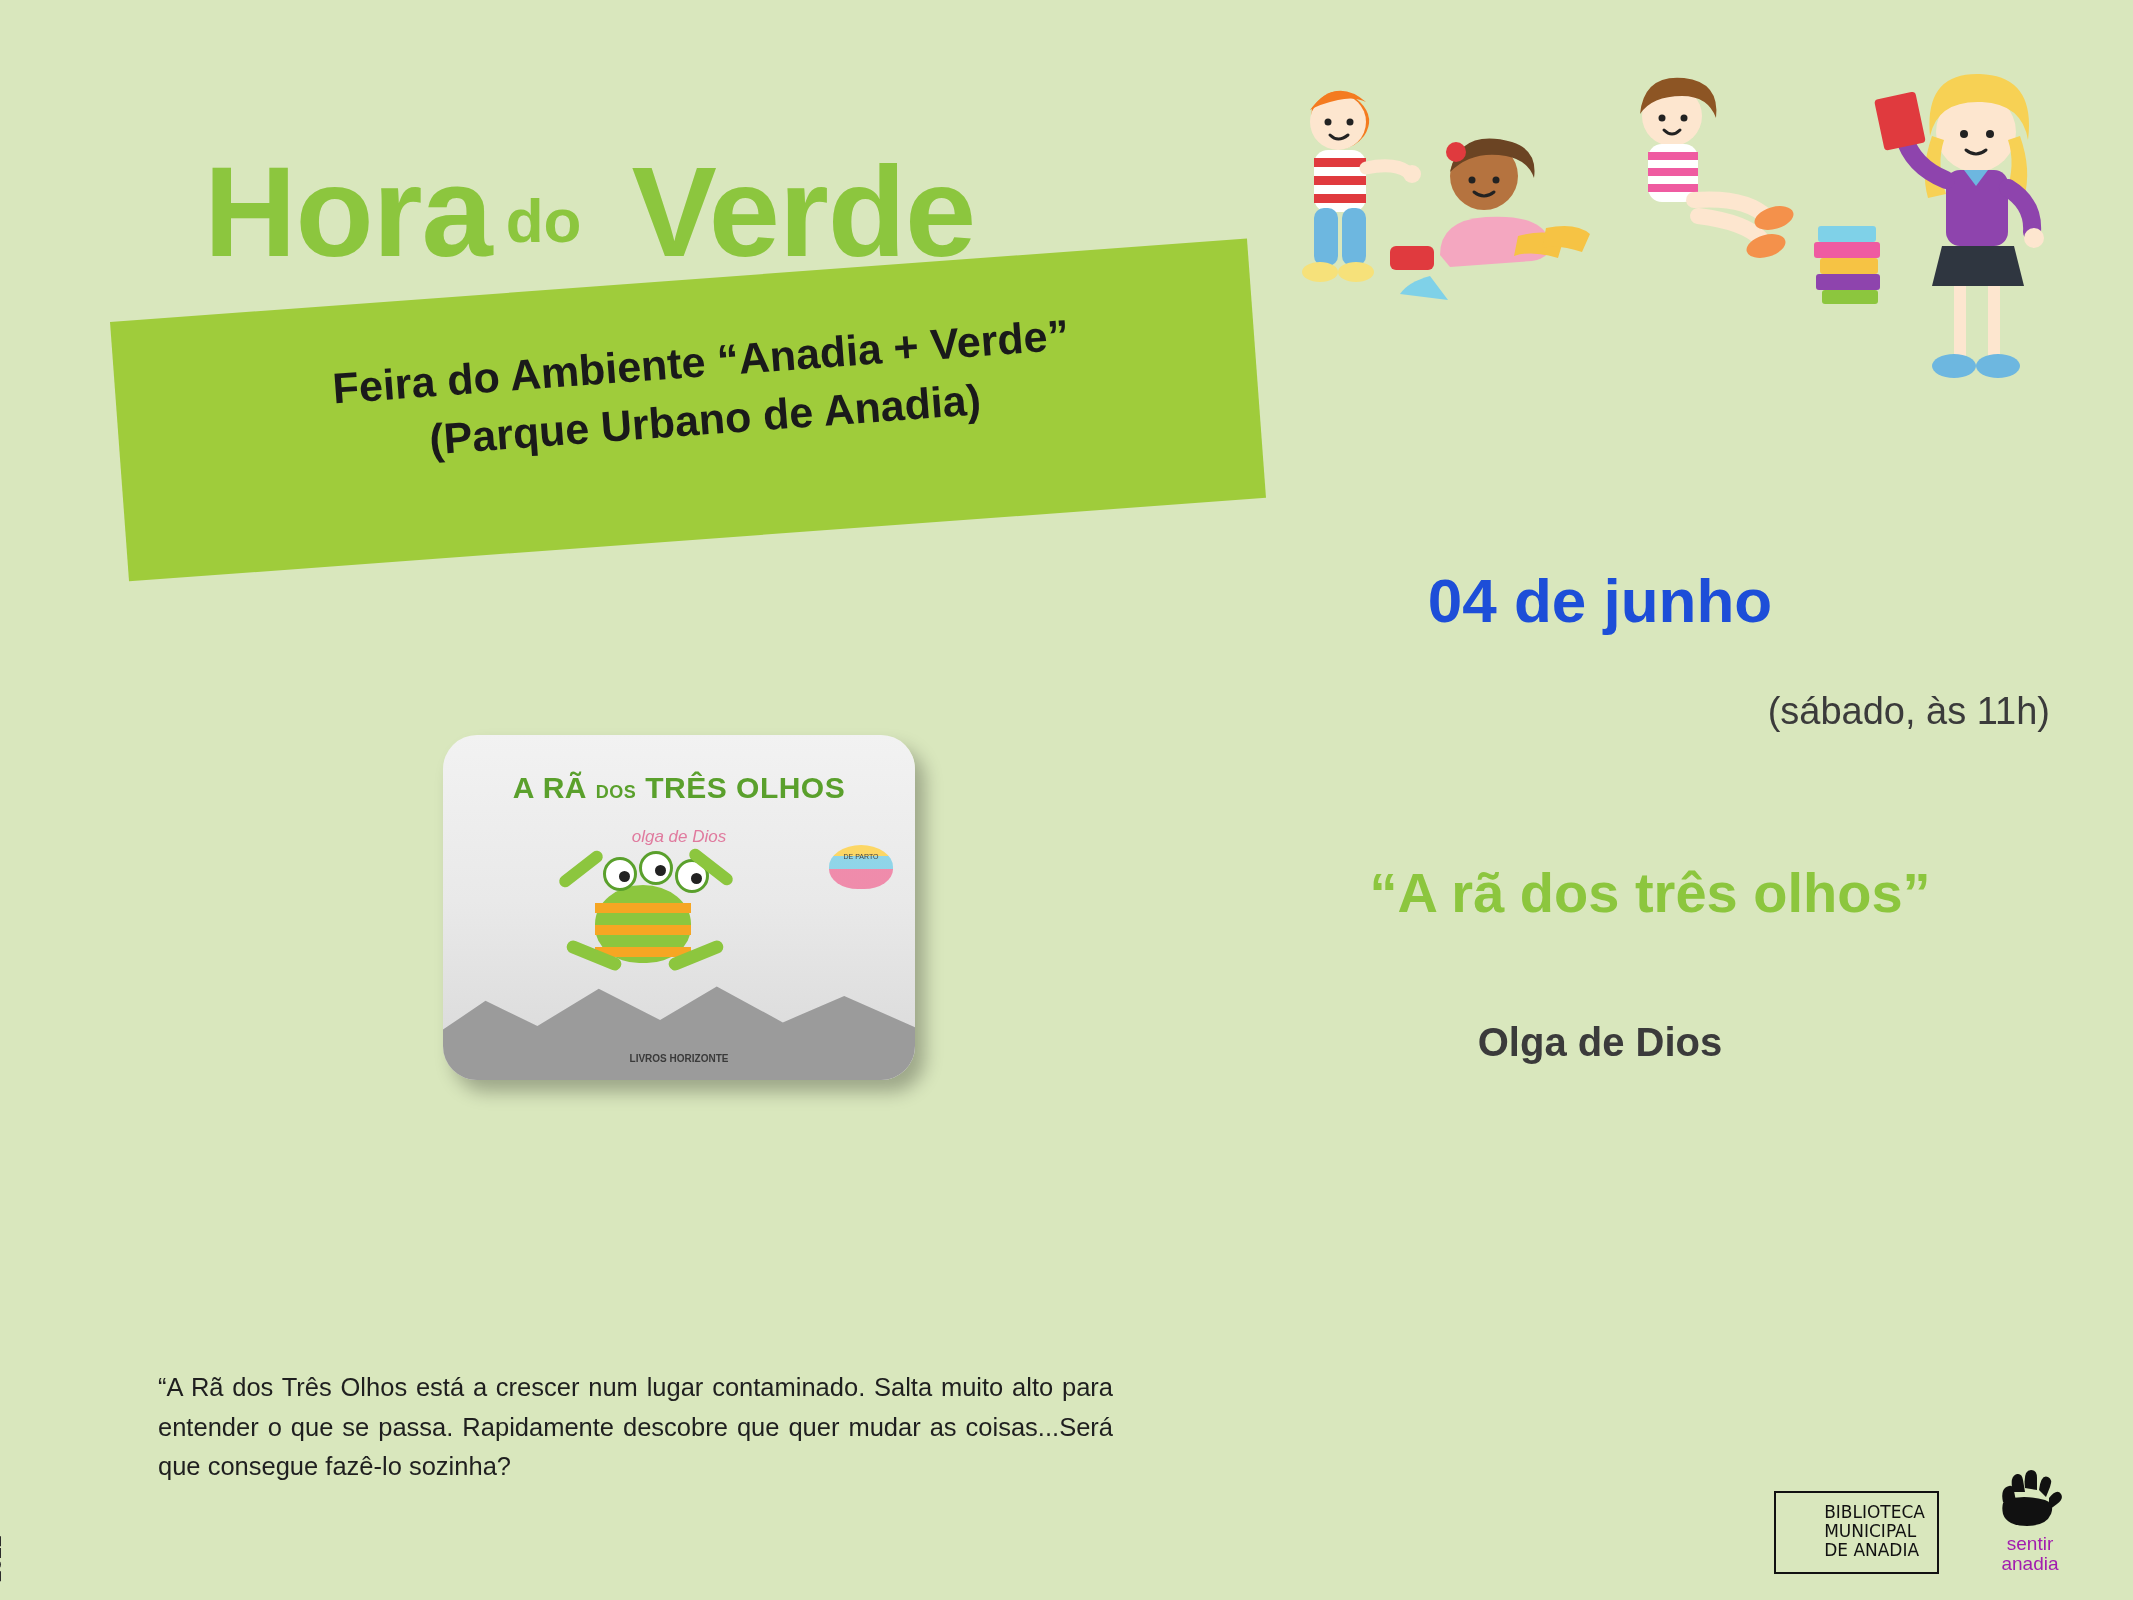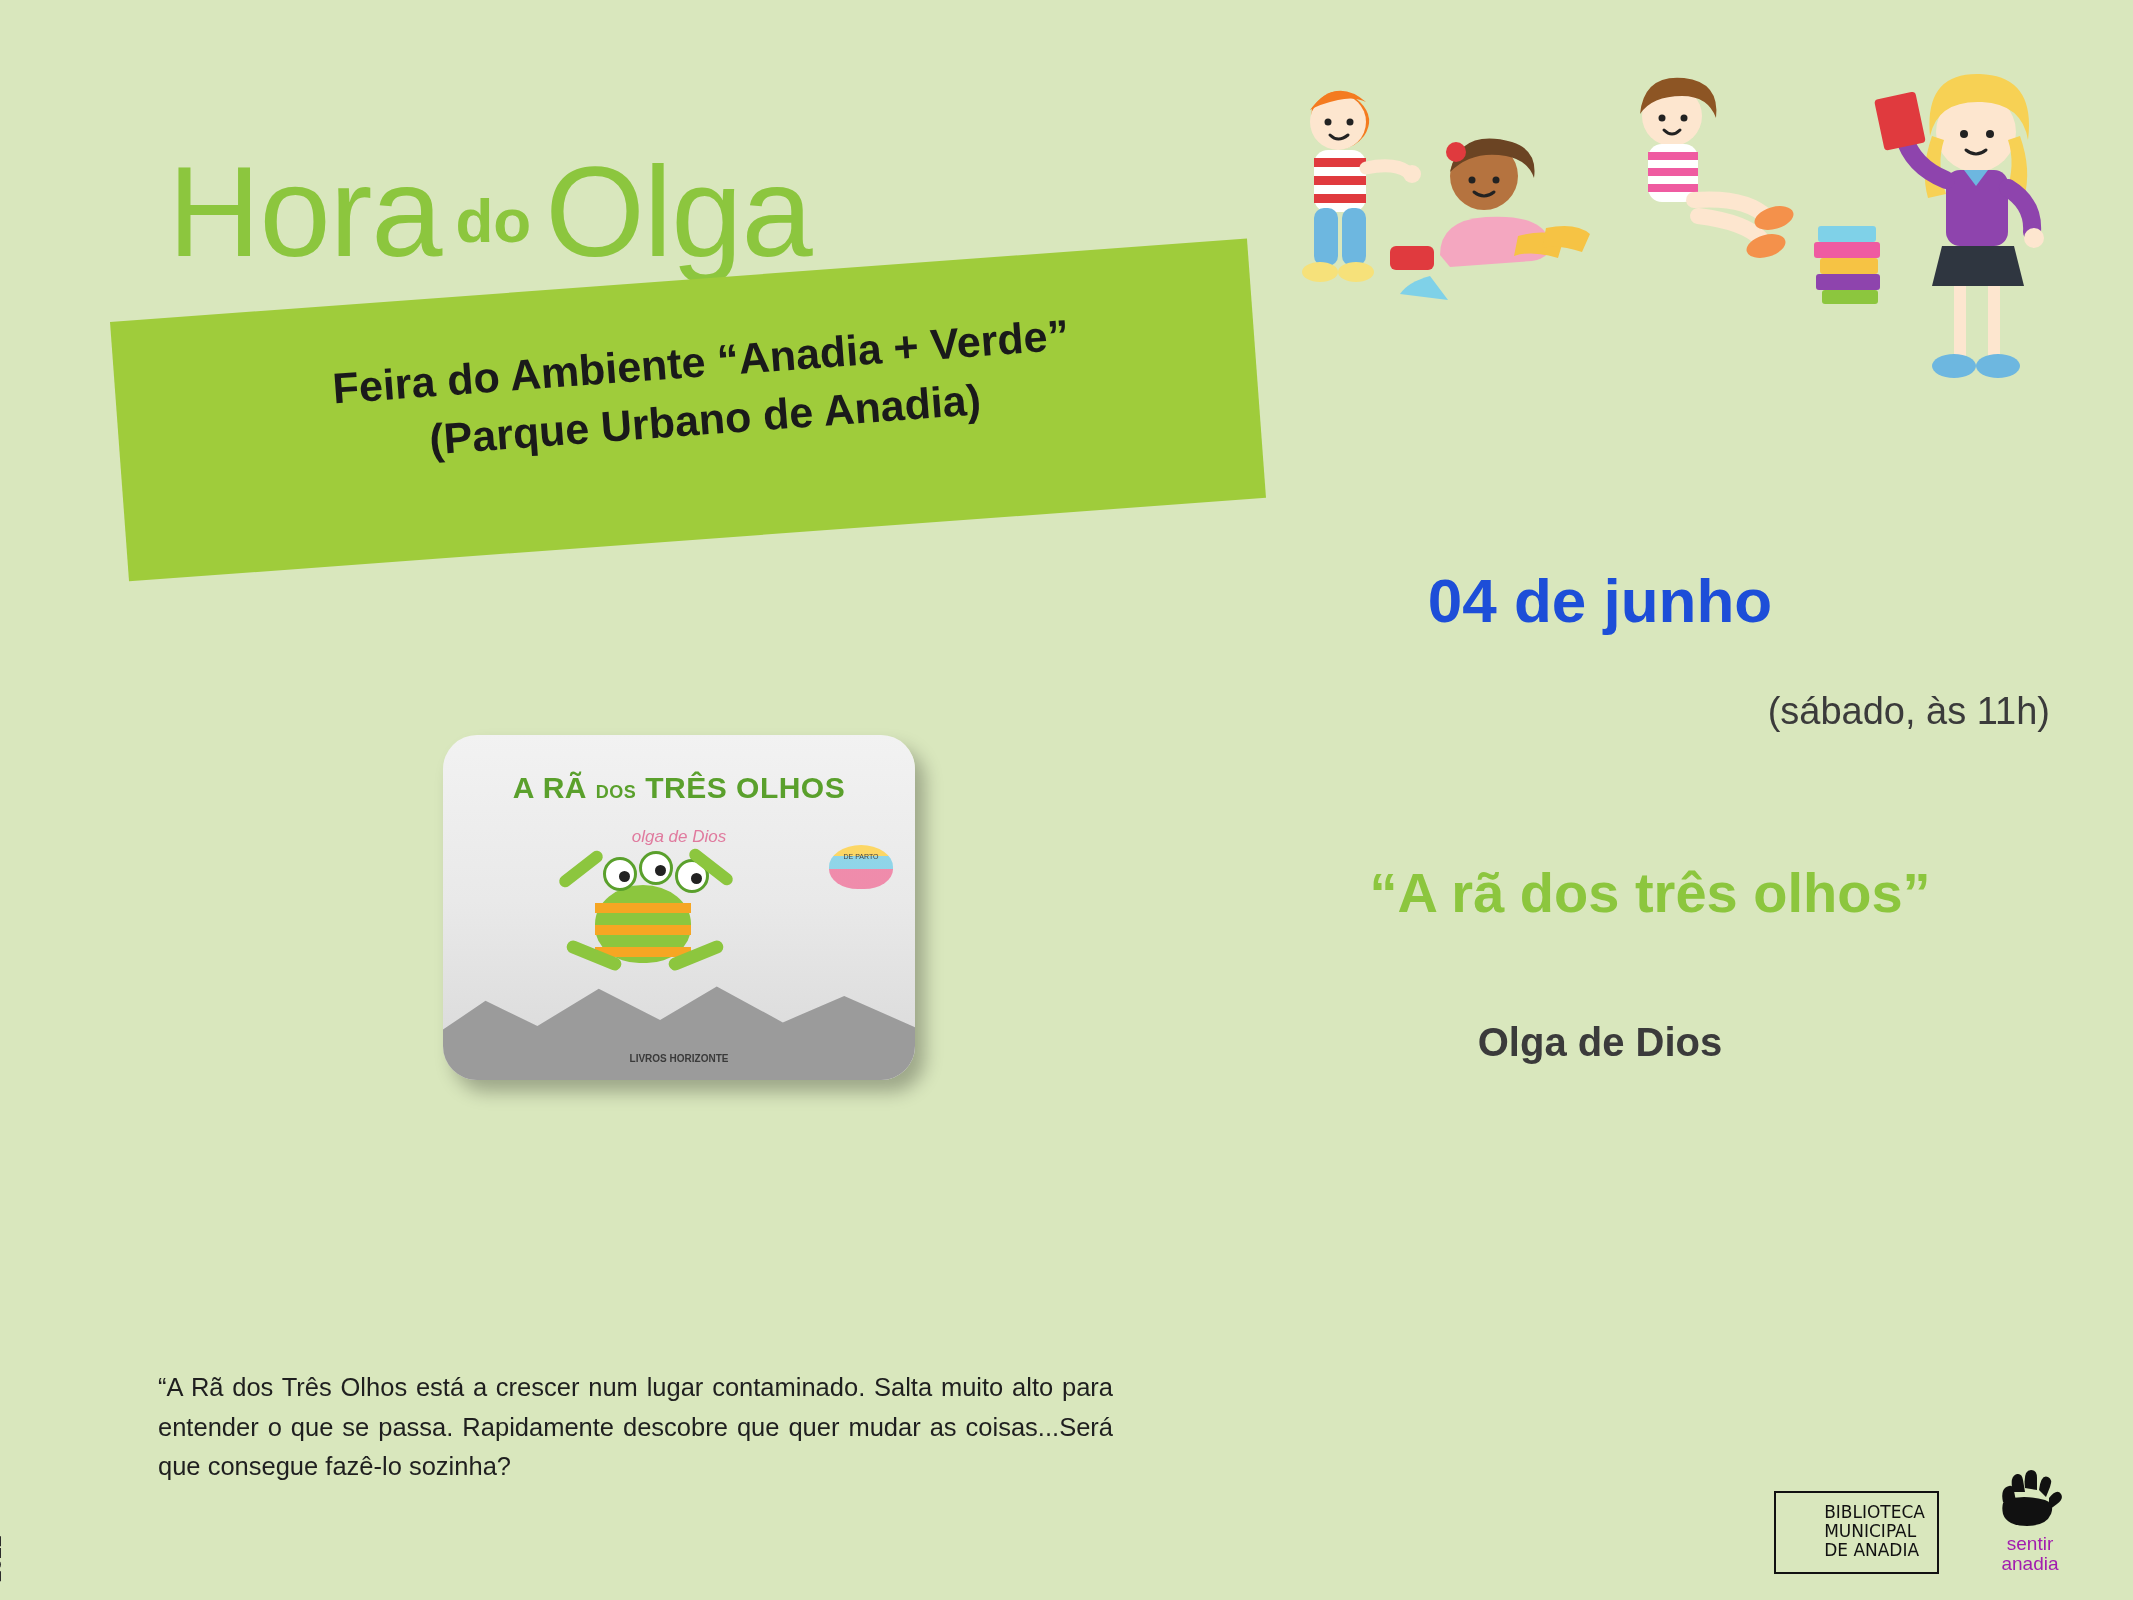--- a/index.html
+++ b/index.html
@@ -16,24 +16,25 @@
   }
 
   
   #title-block {
     position: absolute;
     left: 168px; top: 148px;
     white-space: nowrap;
   }
   .title-word {
     font-size: 128px;
-    font-weight: normal;
+    font-weight: bold;
     color: #8cc63e;
     letter-spacing: -1px;
     line-height: 1;
+    margin-left: 36px;
   }
   .title-small {
     font-size: 62px;
     font-weight: bold;
     color: #8cc63e;
     line-height: 1;
     padding: 0 14px;
     vertical-align: 14px;
   }
 
@@ -205,21 +206,21 @@
   #logo-municipio .name { font-size: 20px; margin-top: 4px; }
   #logo-sentir { text-align:center; color:#a21caf; }
   #logo-sentir .name { font-size: 19px; line-height:1.05; margin-top:2px; }
 </style>
 </head>
 <body>
 
 <div id="poster">
 
   <div id="title-block">
-    <span class="title-word">Hora</span><span class="title-small">do</span><span class="title-word">Olga</span>
+    <span class="title-word">Hora</span><span class="title-small">do</span><span class="title-word">Verde</span>
   </div>
 
   <div id="banner"></div>
   <div id="banner-text">
     <div>Feira do Ambiente “Anadia + Verde”</div>
     <div>(Parque Urbano de Anadia)</div>
   </div>
 
   <div id="kids">
     <svg width="830" height="380" viewBox="0 0 830 380" xmlns="http://www.w3.org/2000/svg">

